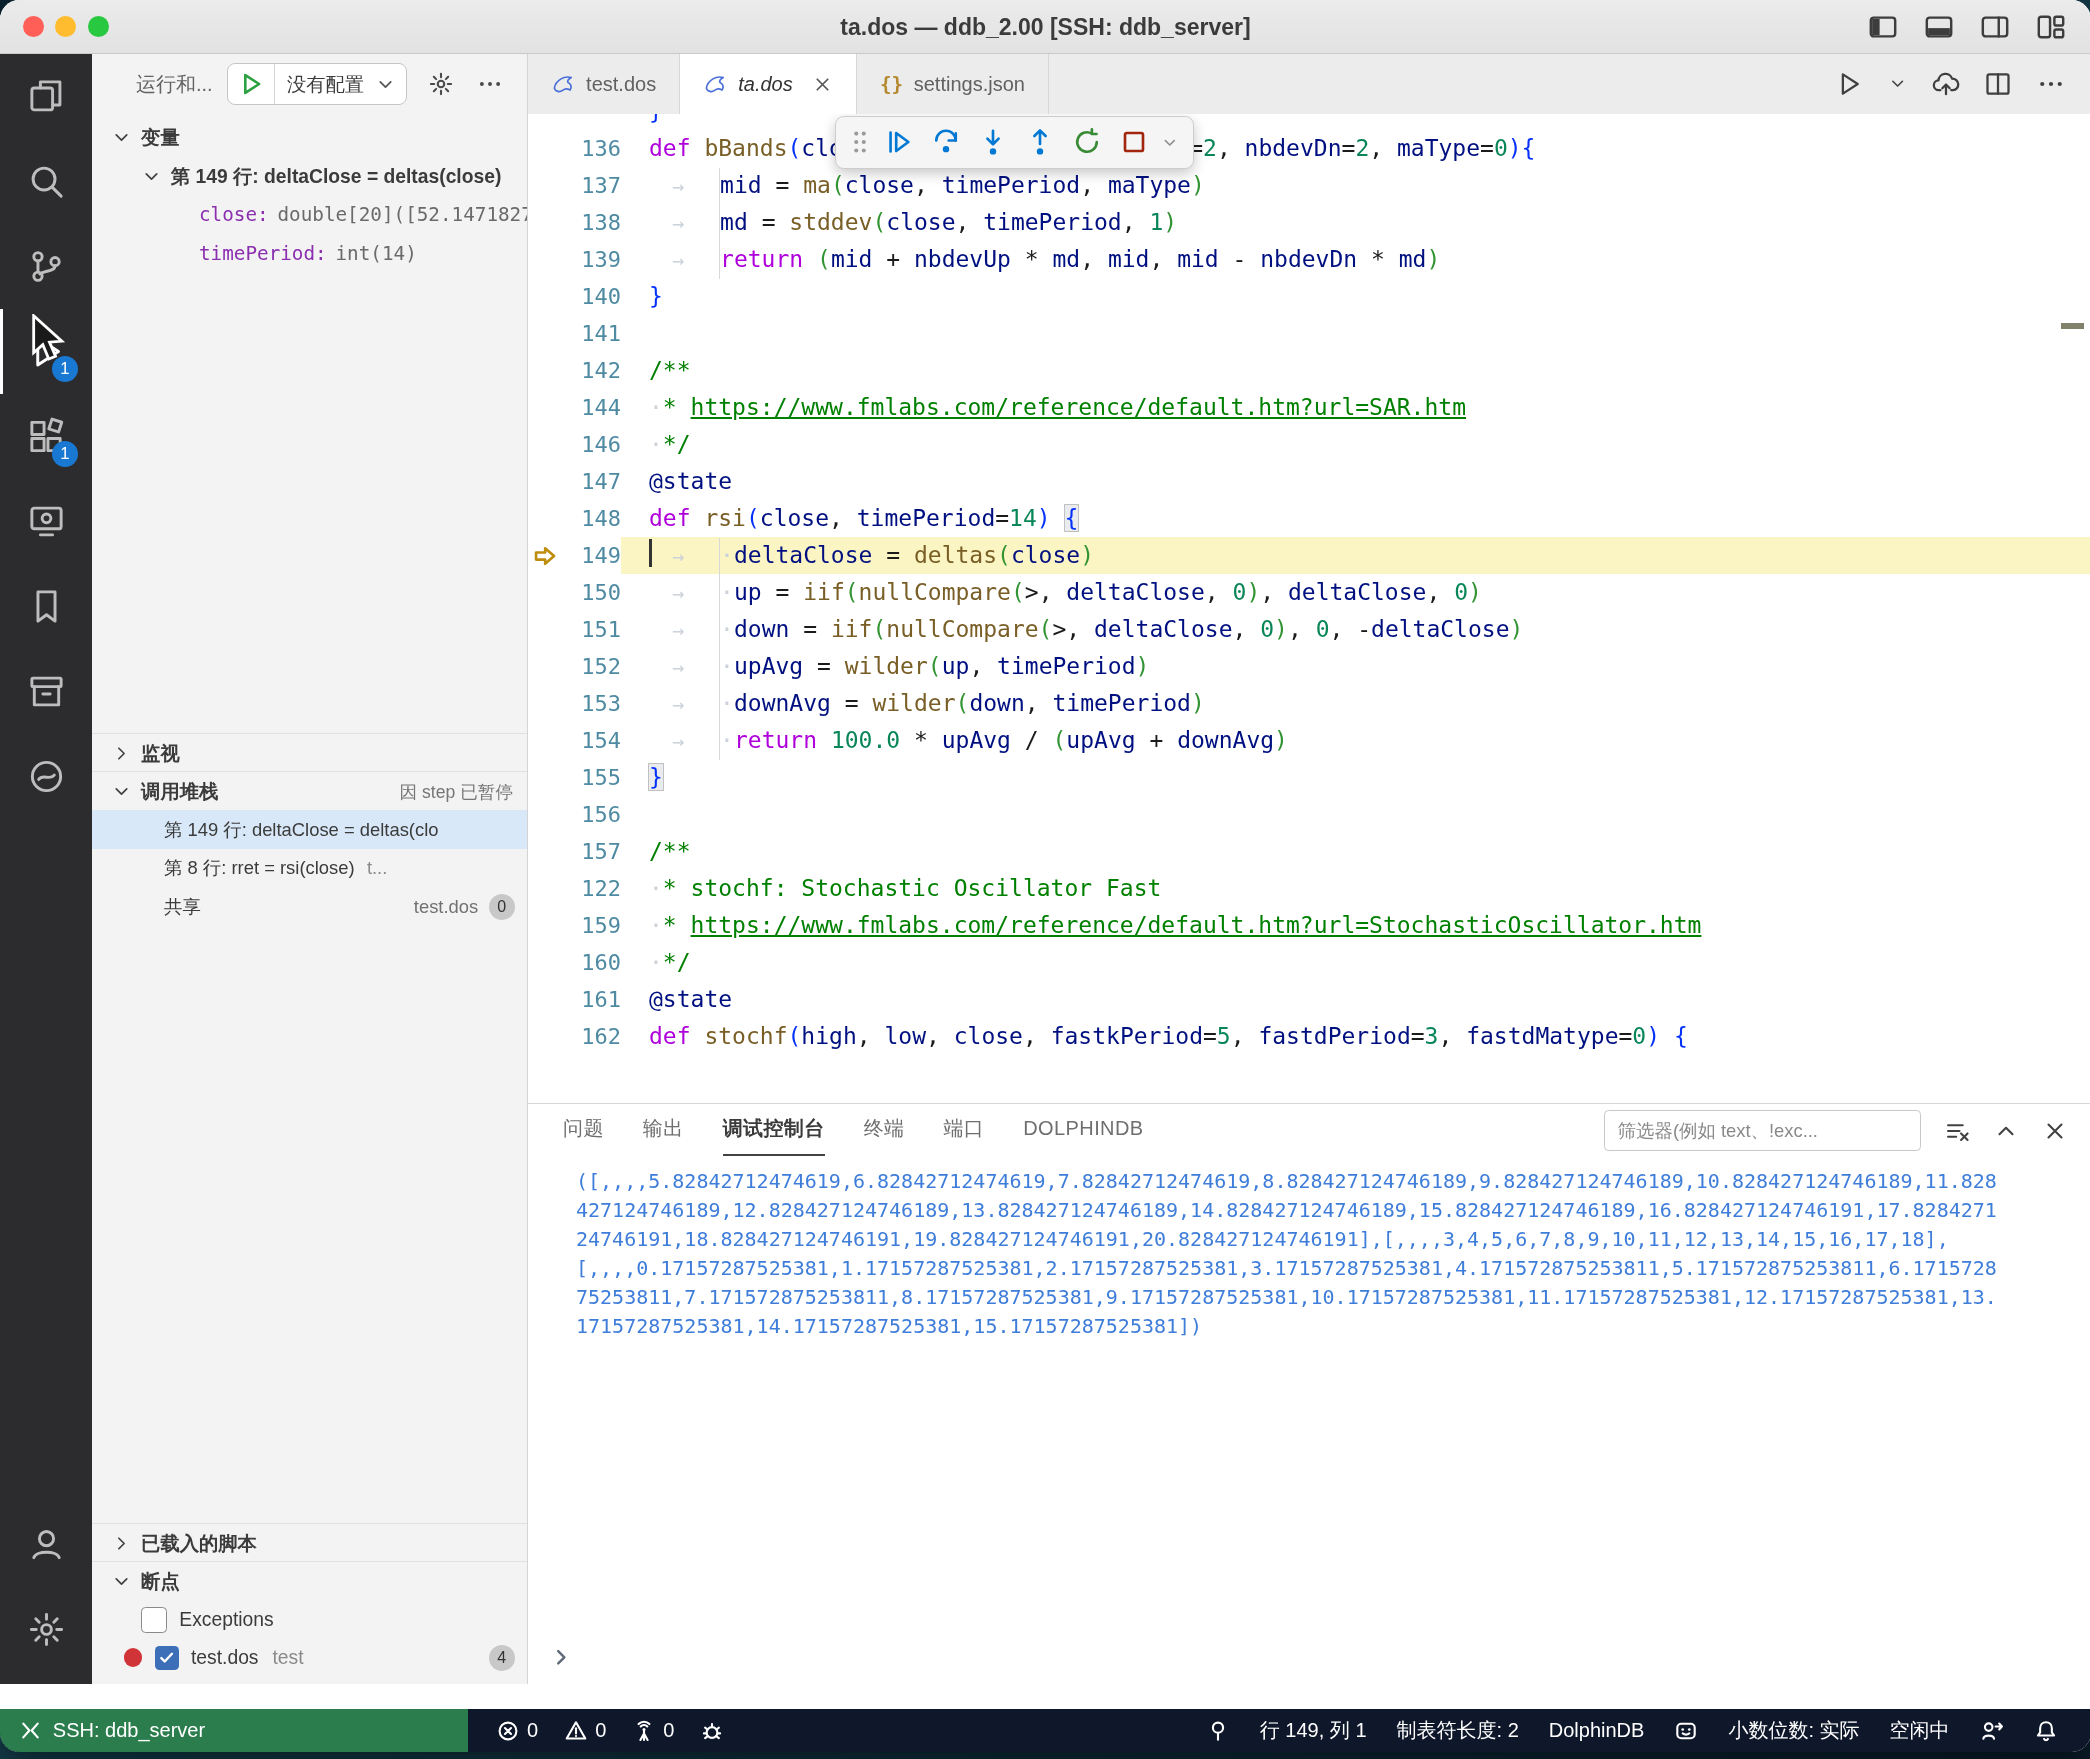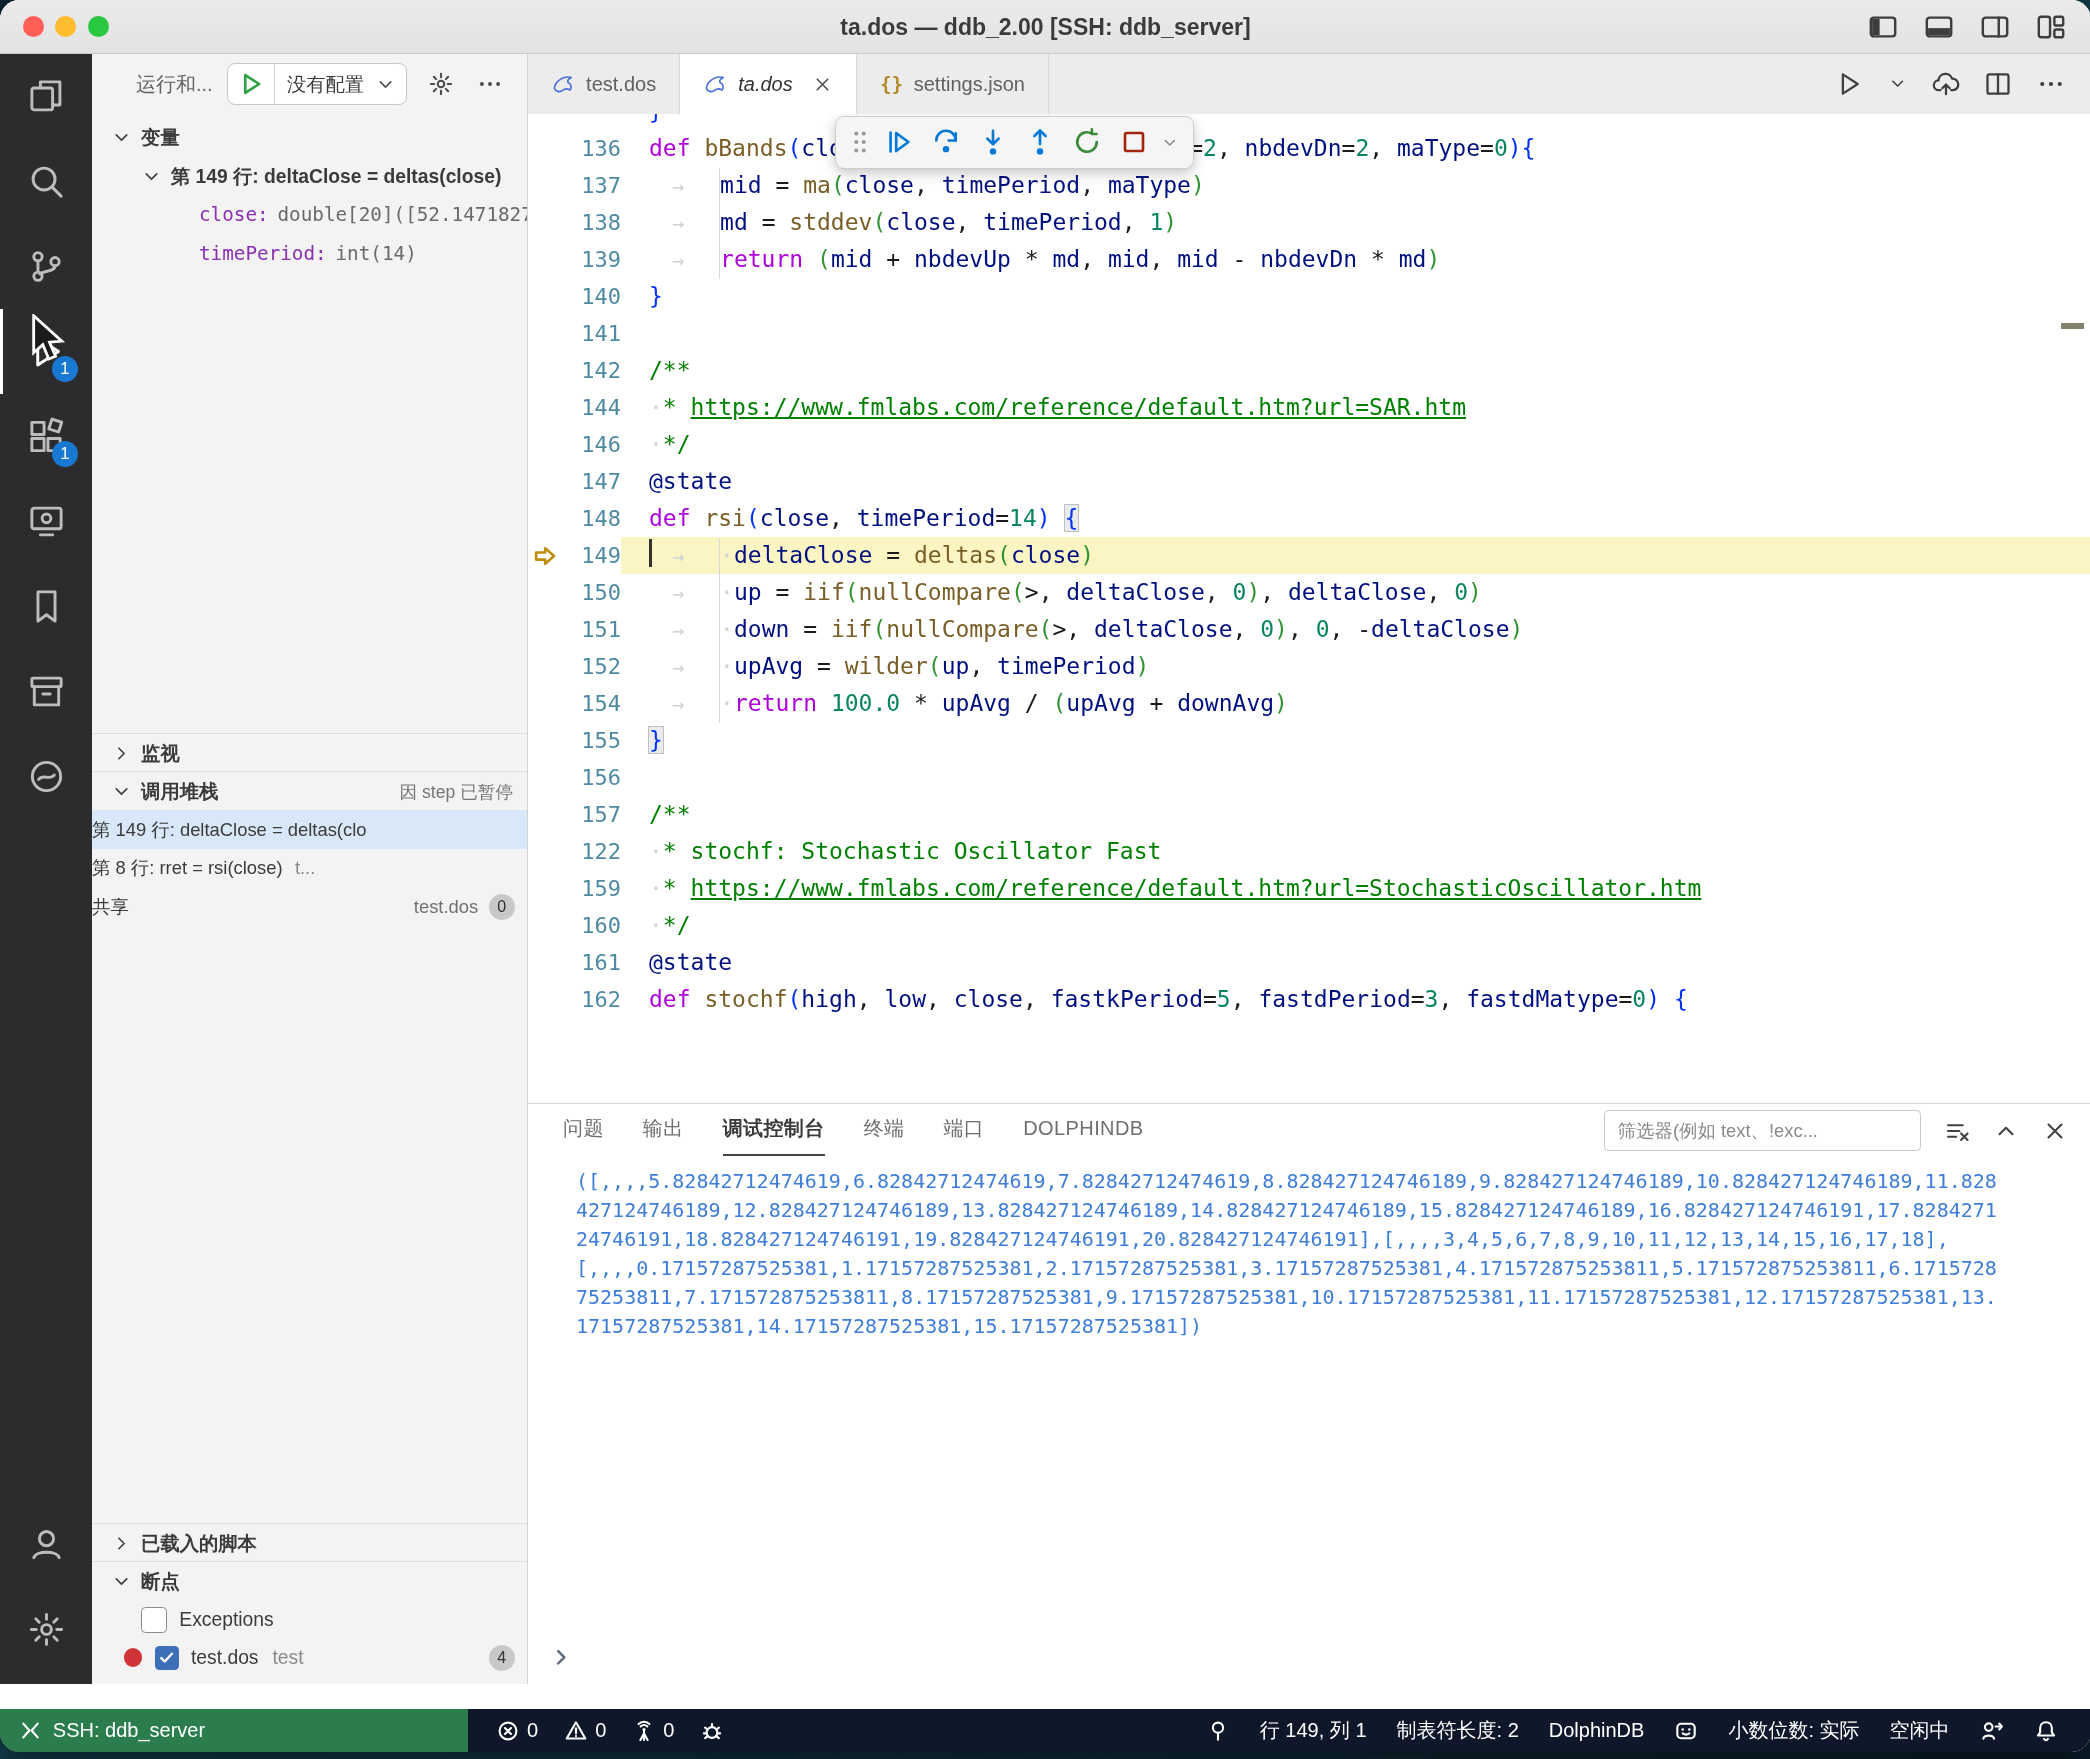--- a/index.html
+++ b/index.html
@@ -51,21 +51,21 @@
   .sb-section-header{position:absolute;left:0;right:0;height:39px;display:flex;align-items:center;
     font-weight:700;font-size:19.3px;border-top:0.9px solid #e0e0e0;}
   .sb-section-header .chev{margin-left:19.3px;margin-right:8.8px;color:#424242;display:flex;}
   .sb-row{position:absolute;left:0;right:0;height:39px;display:flex;align-items:center;white-space:nowrap;overflow:hidden;}
   .scope-row{font-weight:700;}
   .scope-row .chev{margin-left:49px;margin-right:8.8px;color:#424242;display:flex;}
   .var-row{font-family:"DejaVu Sans Mono","Liberation Mono",monospace;font-size:19.3px;padding-left:107px;}
   .var-name{color:#8b2fb0;}
   .var-val{color:#6a6a6a;margin-left:8.8px;}
   .cs-status{margin-left:auto;margin-right:14px;font-weight:400;color:#767676;font-size:17.6px;}
-  .cs-row{font-size:18.4px;}
+  .cs-row{padding-left:72px;font-size:18.4px;}
   .cs-row.selected{background:#d9e8f8;}
   .cs-suffix{color:#8a8a8a;margin-left:12.3px;}
   .cs-file{margin-left:auto;color:#717171;}
   .badge-gray{background:#c8c8c8;color:#333;border-radius:13px;min-width:26px;height:26px;font-size:16px;
     display:flex;align-items:center;justify-content:center;margin:0 12.3px 0 10.5px;flex:none;}
   .bp-row{padding-left:49px;font-size:19.3px;}
   .checkbox{width:24px;height:24px;border-radius:4.4px;flex:none;display:flex;align-items:center;justify-content:center;}
   .checkbox.unchecked{border:1.8px solid #8a8a8a;background:#fff;}
   .checkbox.checked{background:#3d6fb8;color:#fff;}
   .bp-dot{width:18.4px;height:18.4px;border-radius:50%;background:#d13438;flex:none;margin-right:12.3px;}
@@ -532,20 +532,25 @@
               <span class="ln">151</span>
               <span class="code-content"><span class="tk-ws tab">→</span><span class="tk-ws">·</span><span class="tk-var">down</span><span class="tk-t"> = </span><span class="tk-fn">iif</span><span class="tk-p">(</span><span class="tk-fn">nullCompare</span><span class="tk-p">(</span><span class="tk-t">&gt;, </span><span class="tk-var">deltaClose</span><span class="tk-t">, </span><span class="tk-num">0</span><span class="tk-p">)</span><span class="tk-t">, </span><span class="tk-num">0</span><span class="tk-t">, -</span><span class="tk-var">deltaClose</span><span class="tk-p">)</span></span>
             </div>
             <div class="code-row">
               <span class="bp-margin"></span>
               <span class="ln">152</span>
               <span class="code-content"><span class="tk-ws tab">→</span><span class="tk-ws">·</span><span class="tk-var">upAvg</span><span class="tk-t"> = </span><span class="tk-fn">wilder</span><span class="tk-p">(</span><span class="tk-var">up</span><span class="tk-t">, </span><span class="tk-var">timePeriod</span><span class="tk-p">)</span></span>
             </div>
             <div class="code-row">
               <span class="bp-margin"></span>
+              <span class="ln">153</span>
+              <span class="code-content"><span class="tk-ws tab">→</span><span class="tk-ws">·</span><span class="tk-var">downAvg</span><span class="tk-t"> = </span><span class="tk-fn">wilder</span><span class="tk-p">(</span><span class="tk-var">down</span><span class="tk-t">, </span><span class="tk-var">timePeriod</span><span class="tk-p">)</span></span>
+            </div>
+            <div class="code-row">
+              <span class="bp-margin"></span>
               <span class="ln">154</span>
               <span class="code-content"><span class="tk-ws tab">→</span><span class="tk-ws">·</span><span class="tk-kw">return</span><span class="tk-t"> </span><span class="tk-num">100.0</span><span class="tk-t"> * </span><span class="tk-var">upAvg</span><span class="tk-t"> / </span><span class="tk-p">(</span><span class="tk-var">upAvg</span><span class="tk-t"> + </span><span class="tk-var">downAvg</span><span class="tk-p">)</span></span>
             </div>
             <div class="code-row">
               <span class="bp-margin"></span>
               <span class="ln">155</span>
               <span class="code-content"><span class="tk-box">}</span></span>
             </div>
             <div class="code-row">
               <span class="bp-margin"></span>

